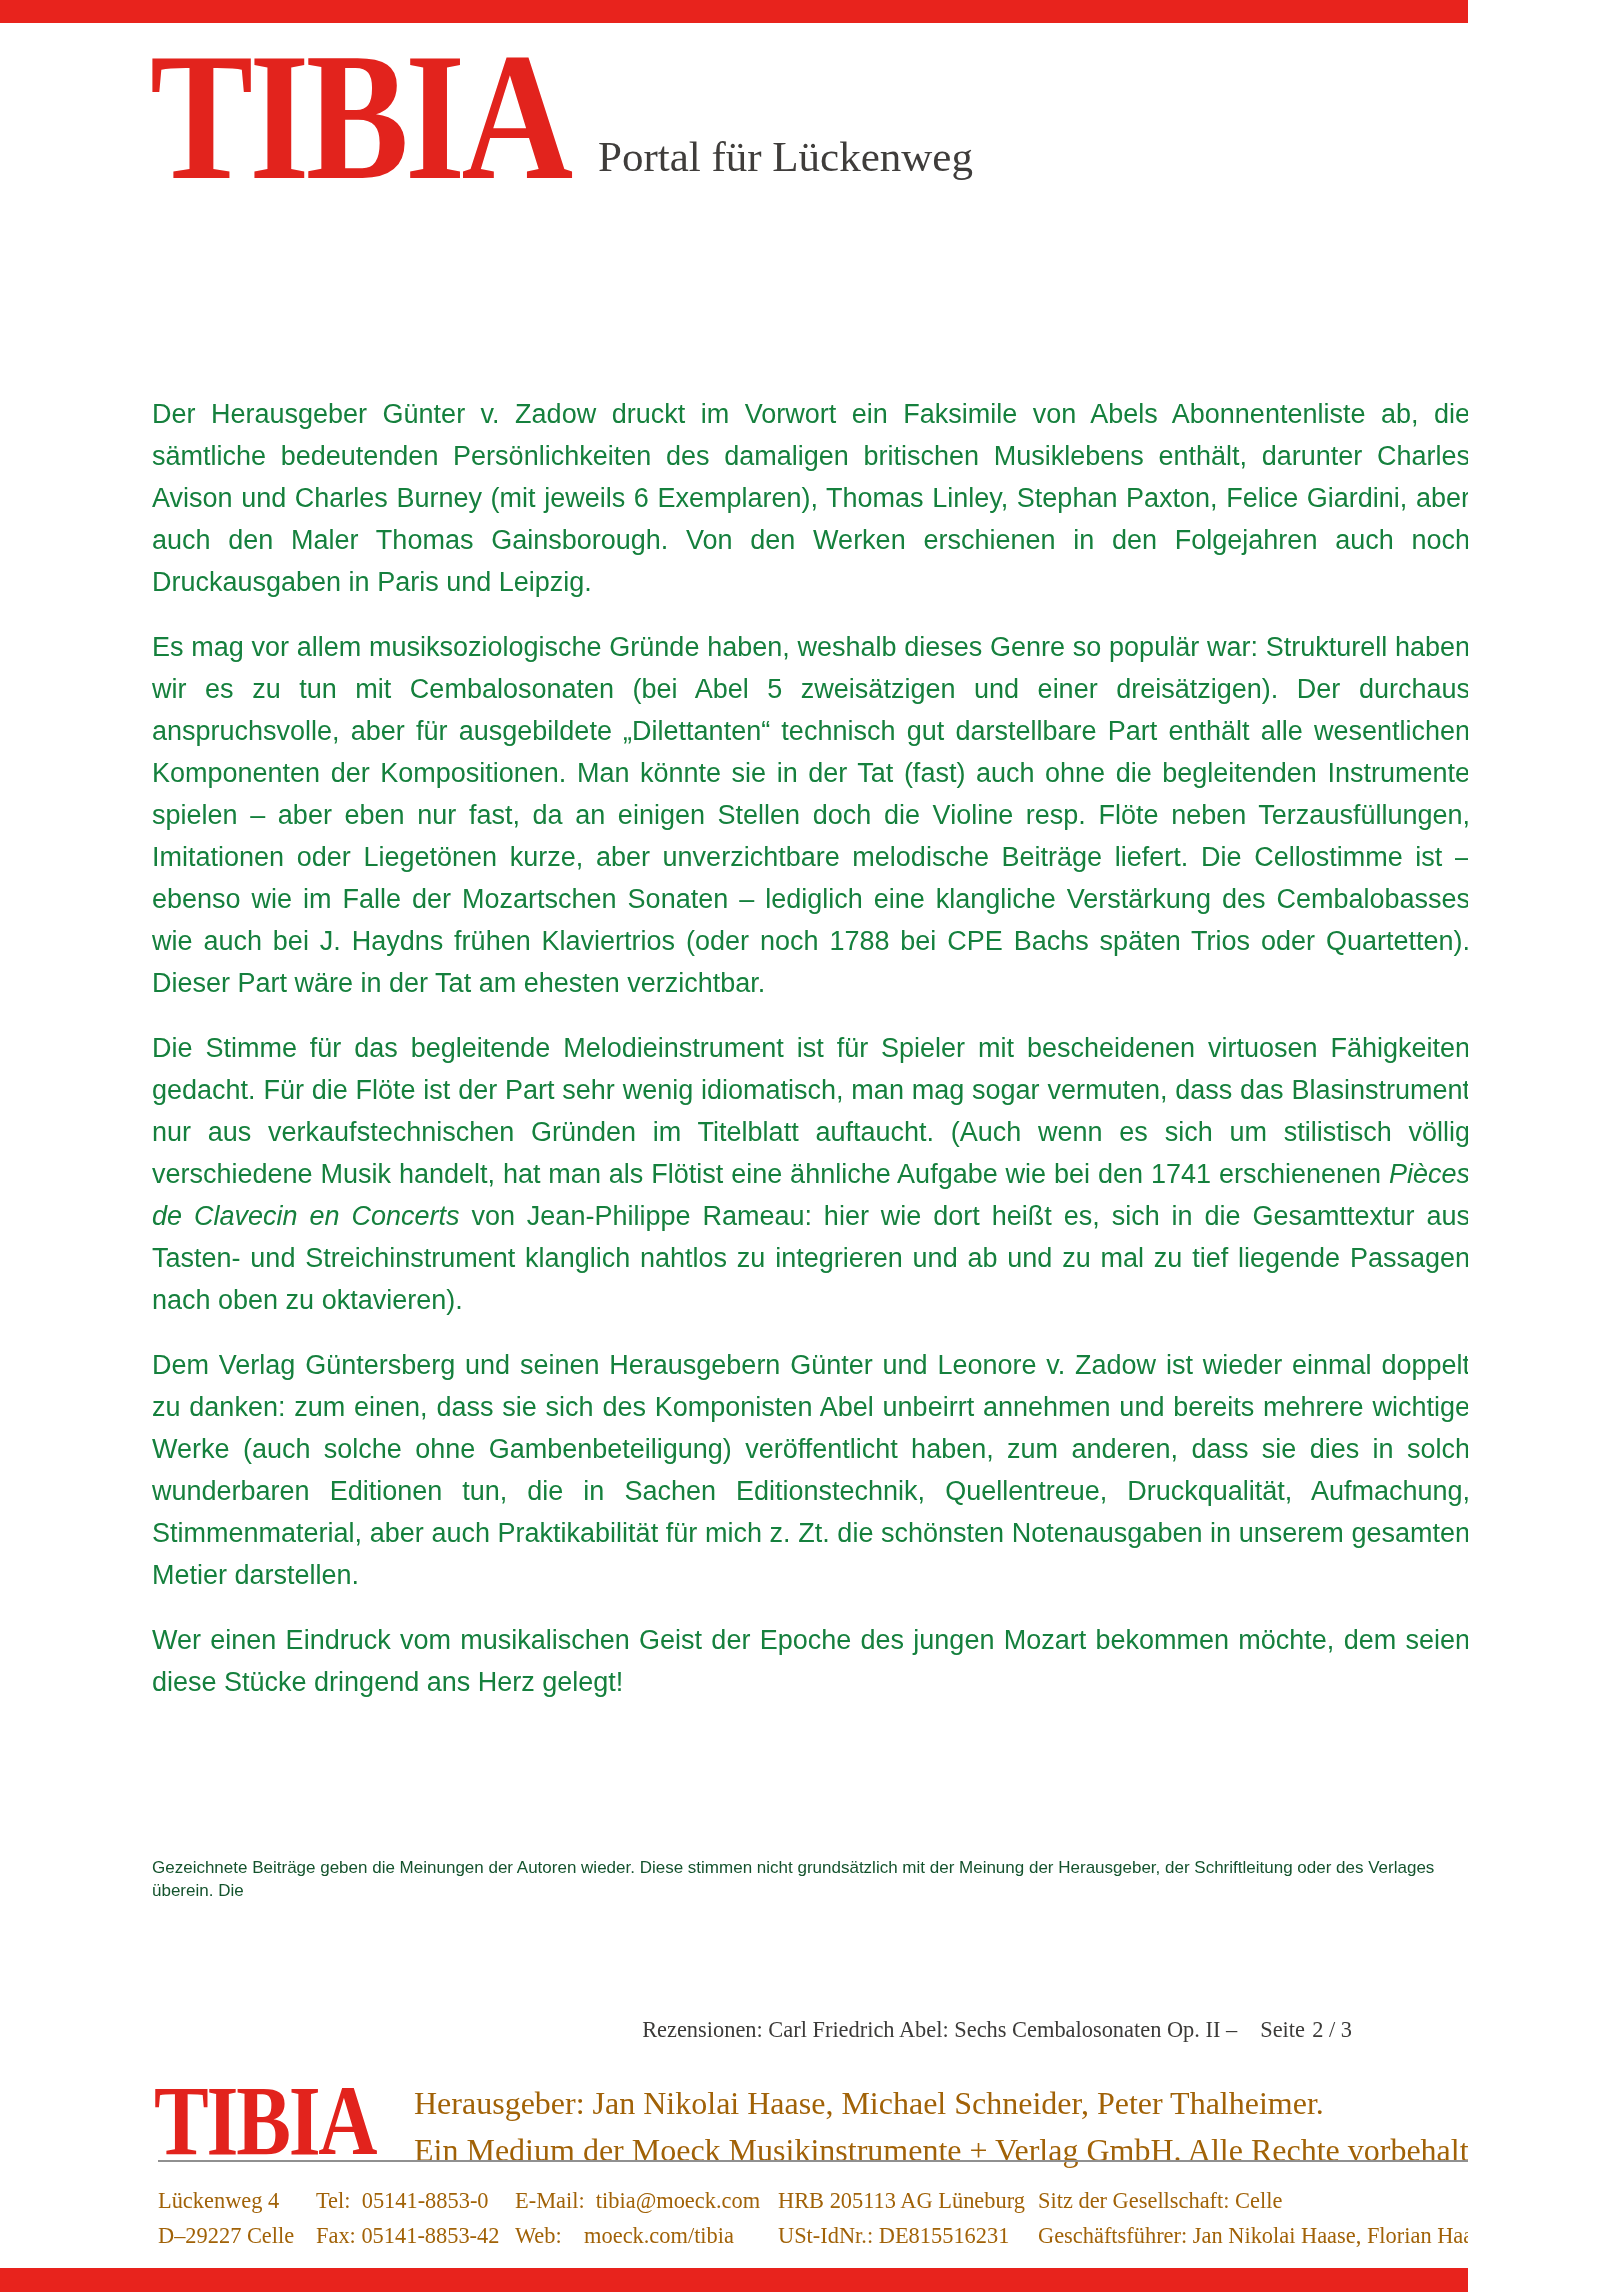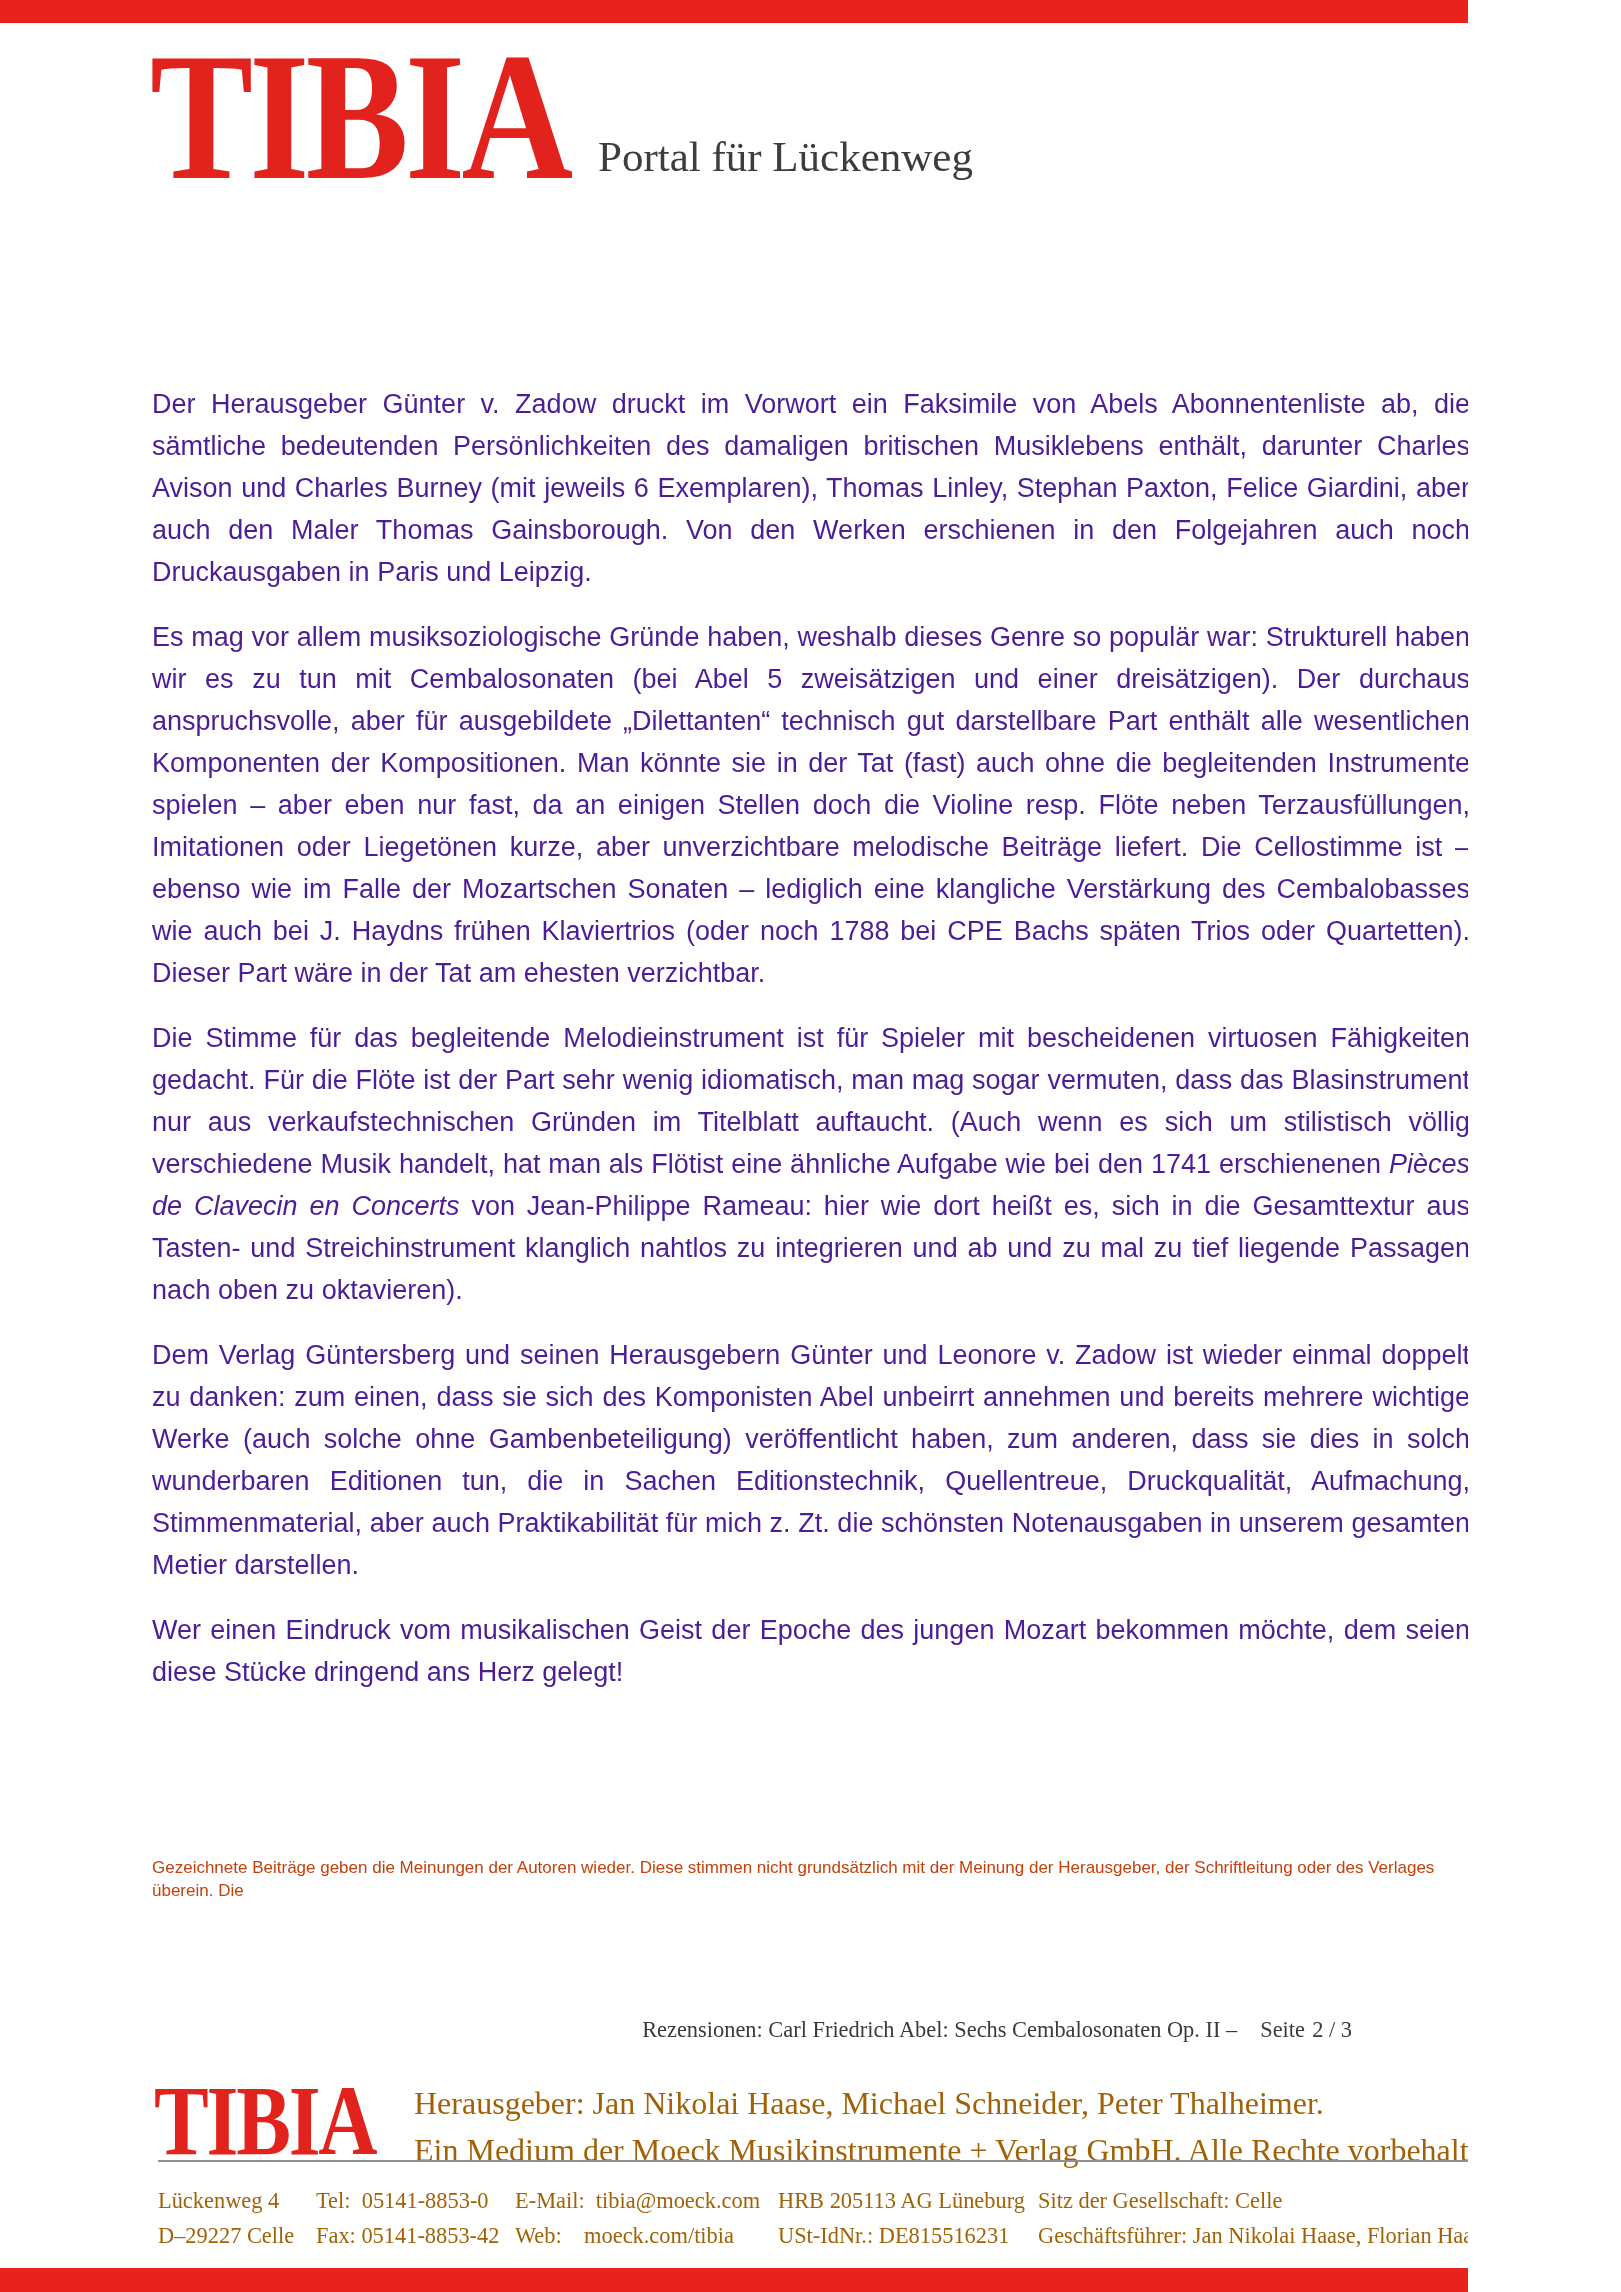--- a/index.html
+++ b/index.html
@@ -30,31 +30,31 @@
     white-space:nowrap;
   }
   .tagline{
     position:absolute;left:598px;top:131px;
     font-family:"Liberation Serif",serif;
     font-size:43px;line-height:1.2;
     color:#3f3d3b;
     white-space:nowrap;
   }
   .article{
-    position:absolute;left:152px;top:383px;width:1318px;
+    position:absolute;left:152px;top:393px;width:1318px;
     font-size:27px;line-height:42px;
-    color:#4c1d95;
+    color:#15803d;
     text-align:justify;
   }
   .article p{margin:0 0 23px 0;}
   .article .italic{font-style:italic;}
   .disclaimer{
     position:absolute;left:152px;top:1856px;width:1325px;
     font-size:17px;line-height:23px;
-    color:#c2410c;
+    color:#14532d;
   }
   .review-line{
     position:absolute;right:116px;top:2017px;
     font-family:"Liberation Serif",serif;
     font-size:22.4px;line-height:1.2;
     color:#3b3a38;
     white-space:nowrap;
     text-align:right;
   }
   .review-line .page-ind{font-weight:normal;margin-left:23px;text-align:right;}

